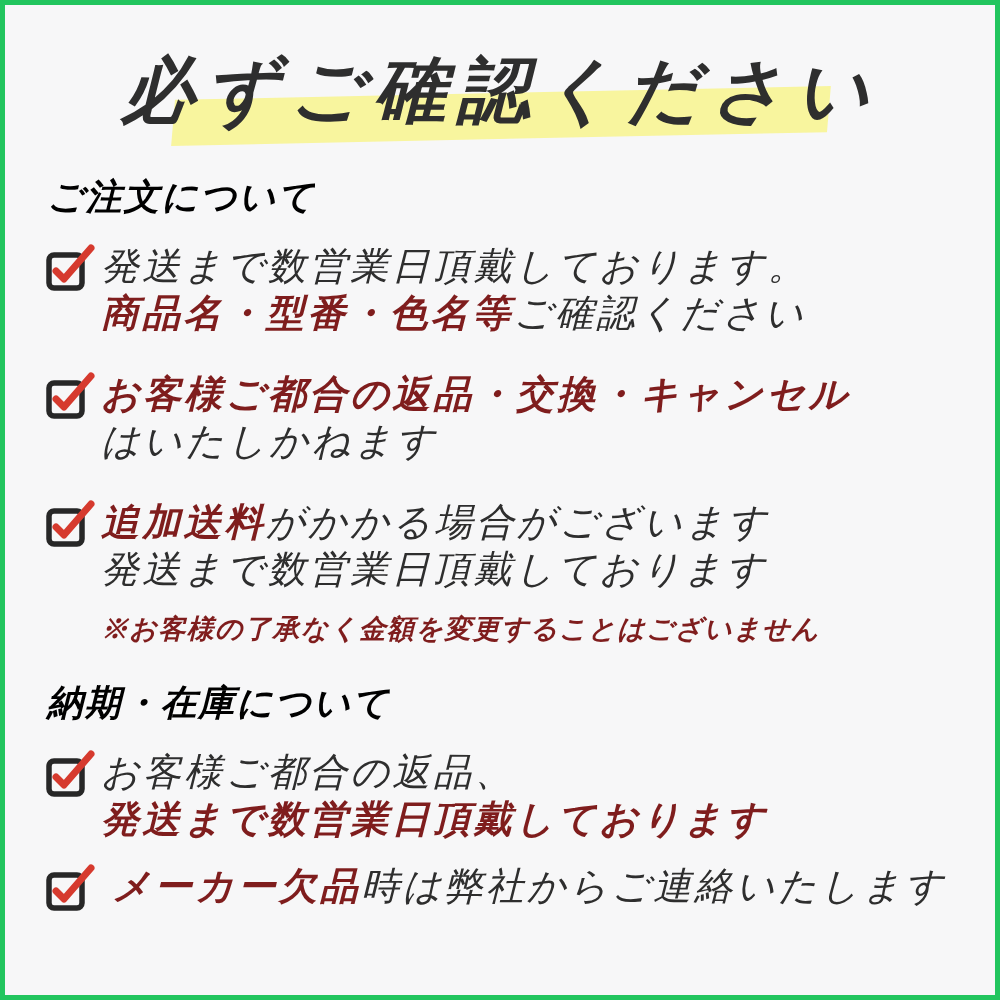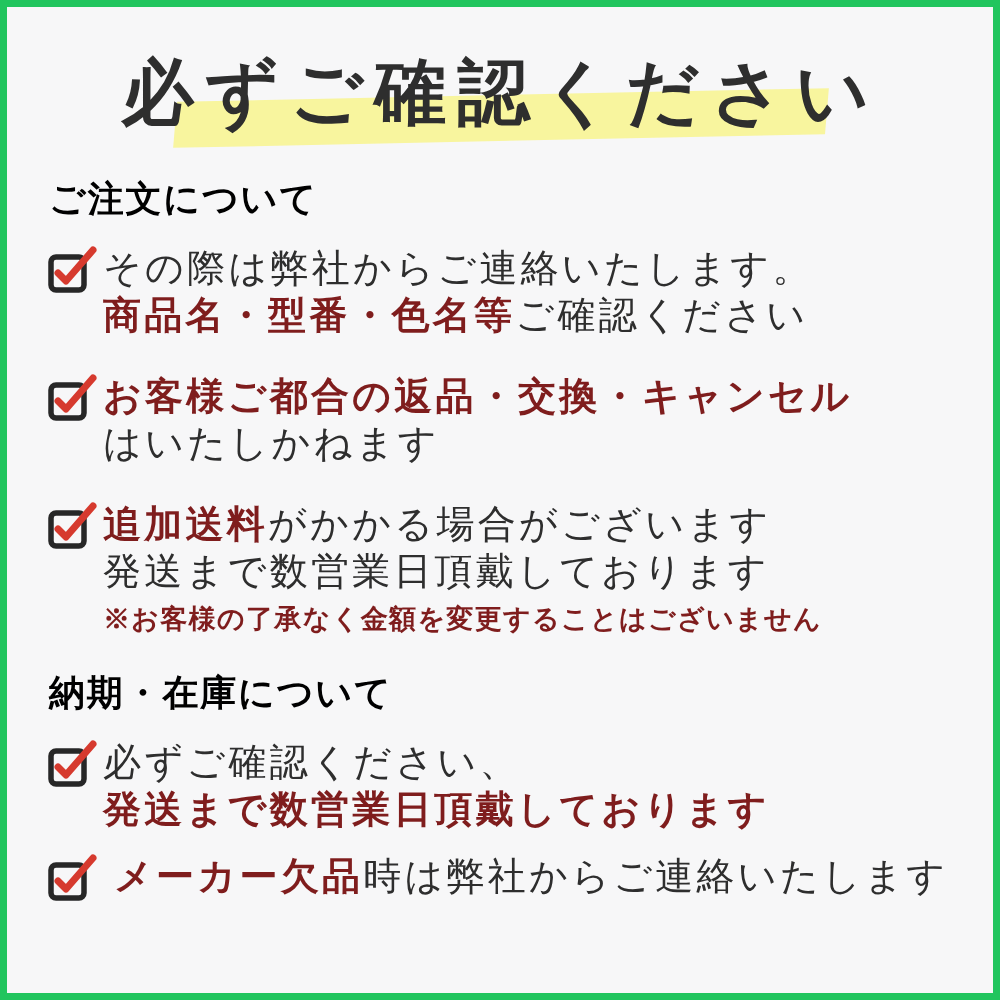--- a/index.html
+++ b/index.html
@@ -3,22 +3,23 @@
 <meta charset="utf-8">
 <style>
   html,body { margin:0; padding:0; }
   body { background:#e9e9e9; font-family:"Liberation Serif","DejaVu Serif",serif; }
 
   .frame {
     position:relative;
     width:1000px; height:1000px;
     box-sizing:border-box;
     background:#f7f7f8;
-    border:7px solid #22c55e;
+    border:5px solid #22c55e;
     overflow:hidden;
+    font-style:italic;
   }
   .content { padding:0 38px 0 40px; }
 
   
   .title-wrap {
     position:relative;
     margin-top:38px;
     height:96px;
     text-align:center;
   }
@@ -57,21 +58,21 @@
     font-size:38px;
     line-height:1.24;
     color:#2e2e2e;
     letter-spacing:0.085em;
     white-space:nowrap;
   }
   .line .red { color:#7f1d1d; font-weight:bold; }
   .line .black { color:#2e2e2e; font-weight:normal; }
   .line.small {
     font-size:27px;
-    margin-top:8px;
+    margin-top:20px;
     letter-spacing:0.05em;
   }
   .line.small .red { font-weight:bold; }
 </style>
 </head>
 <body>
 
 <div class="frame">
   <div class="content">
 
@@ -82,21 +83,21 @@
 
     <div class="section-heading">ご注文について</div>
 
     <div class="item tight">
       <svg class="cbx" viewBox="0 0 50 50">
         <rect x="4" y="12" width="33" height="33" rx="5" fill="none" stroke="#272727" stroke-width="5.5"></rect>
         <path d="M11 28 L19 36 L46 5" fill="none" stroke="#d63a2e" stroke-width="7" stroke-linecap="round" stroke-linejoin="round"></path>
       </svg>
       <div class="lines">
         <div class="line">
-          <span class="black">その際は弊社からご連絡いたします。</span>
+          <span class="black">発送まで数営業日頂戴しております。</span>
         </div>
         <div class="line">
           <span class="red">商品名・型番・色名等</span><span class="black">ご確認ください</span>
         </div>
       </div>
     </div>
 
     <div class="item">
       <svg class="cbx" viewBox="0 0 50 50">
         <rect x="4" y="12" width="33" height="33" rx="5" fill="none" stroke="#272727" stroke-width="5.5"></rect>
@@ -132,21 +133,21 @@
 
     <div class="section-heading second">納期・在庫について</div>
 
     <div class="item tight">
       <svg class="cbx" viewBox="0 0 50 50">
         <rect x="4" y="12" width="33" height="33" rx="5" fill="none" stroke="#272727" stroke-width="5.5"></rect>
         <path d="M11 28 L19 36 L46 5" fill="none" stroke="#d63a2e" stroke-width="7" stroke-linecap="round" stroke-linejoin="round"></path>
       </svg>
       <div class="lines">
         <div class="line">
-          <span class="black">必ずご確認ください、</span>
+          <span class="black">お客様ご都合の返品、</span>
         </div>
         <div class="line">
           <span class="red">発送まで数営業日頂戴しております</span>
         </div>
       </div>
     </div>
 
     <div class="item" style="margin-top:20px;gap:11px;">
       <svg class="cbx" viewBox="0 0 50 50">
         <rect x="4" y="12" width="33" height="33" rx="5" fill="none" stroke="#272727" stroke-width="5.5"></rect>

